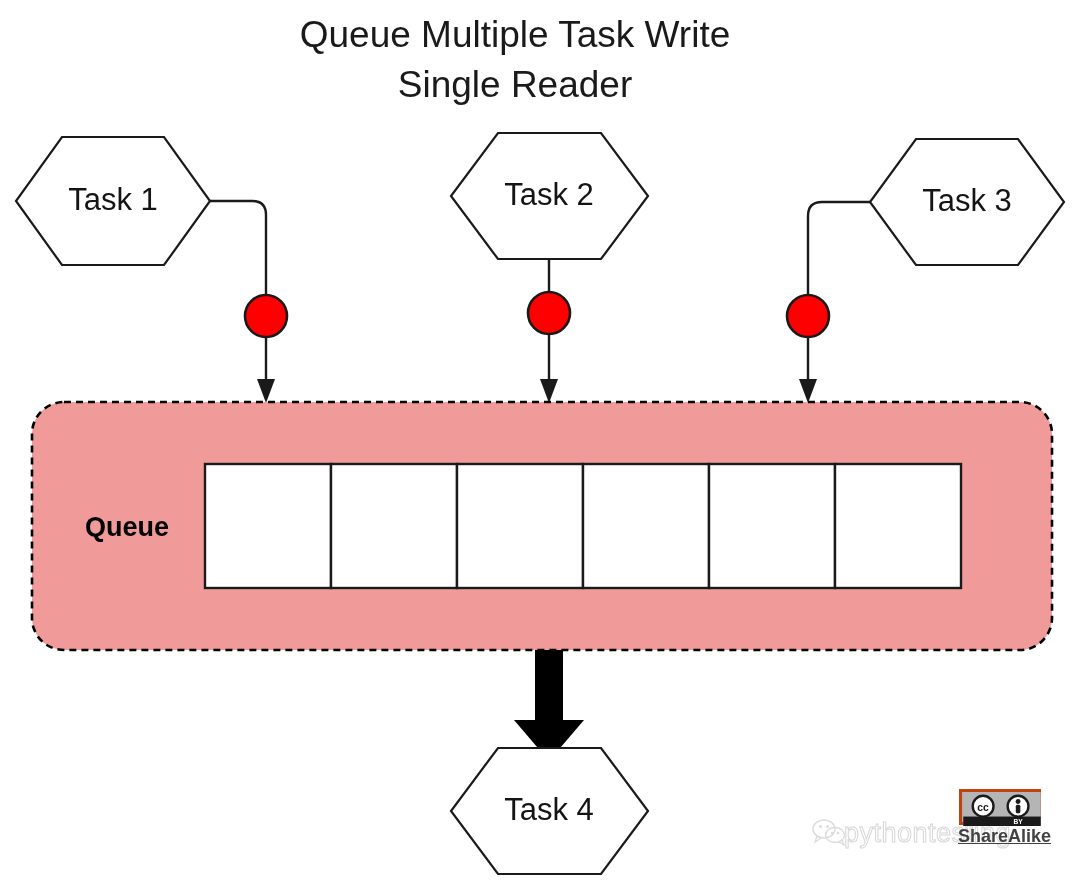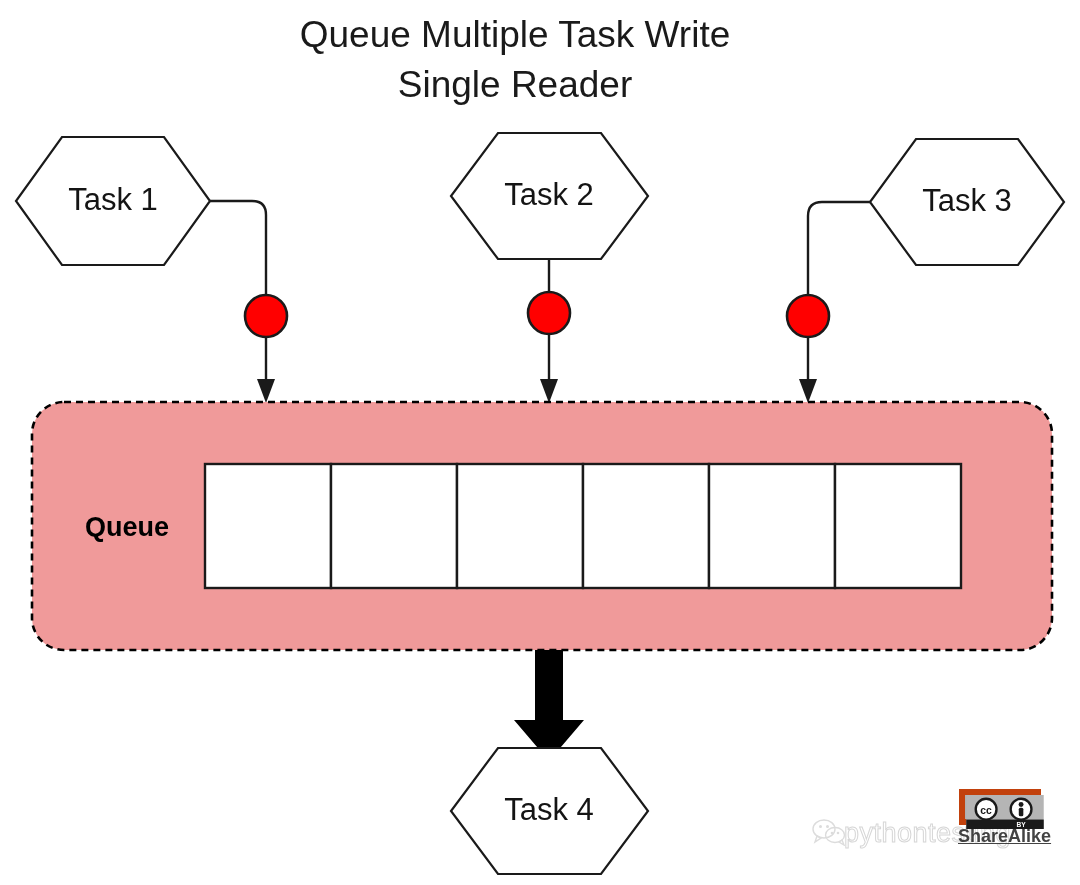--- a/index.html
+++ b/index.html
@@ -89,21 +89,21 @@
     width: 34px;
     height: 28px;
   }
   .wm-cc-badge {
     position: absolute;
     left: 959px;
     top: 789px;
     width: 82px;
     height: 36px;
     background: #b0b0b0;
-    border: 6px solid #c2410c;
+    border: 3px solid #c2410c;
     box-sizing: border-box;
   }
   .wm-sharealike {
     position: absolute;
     left: 958px;
     top: 826px;
     font-family: "Liberation Sans", sans-serif;
     font-size: 18px;
     font-weight: bold;
     color: #2a2a2a;

